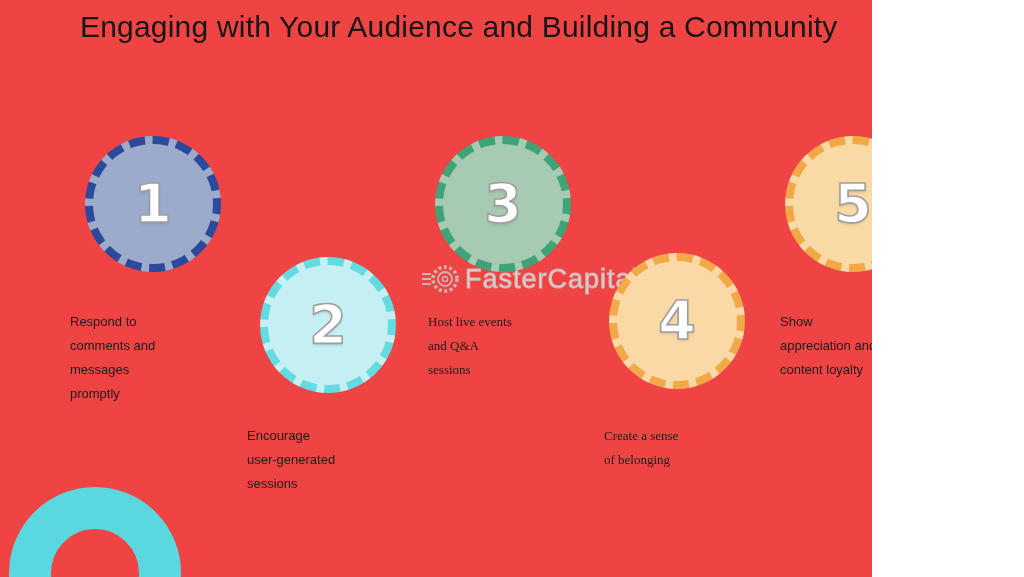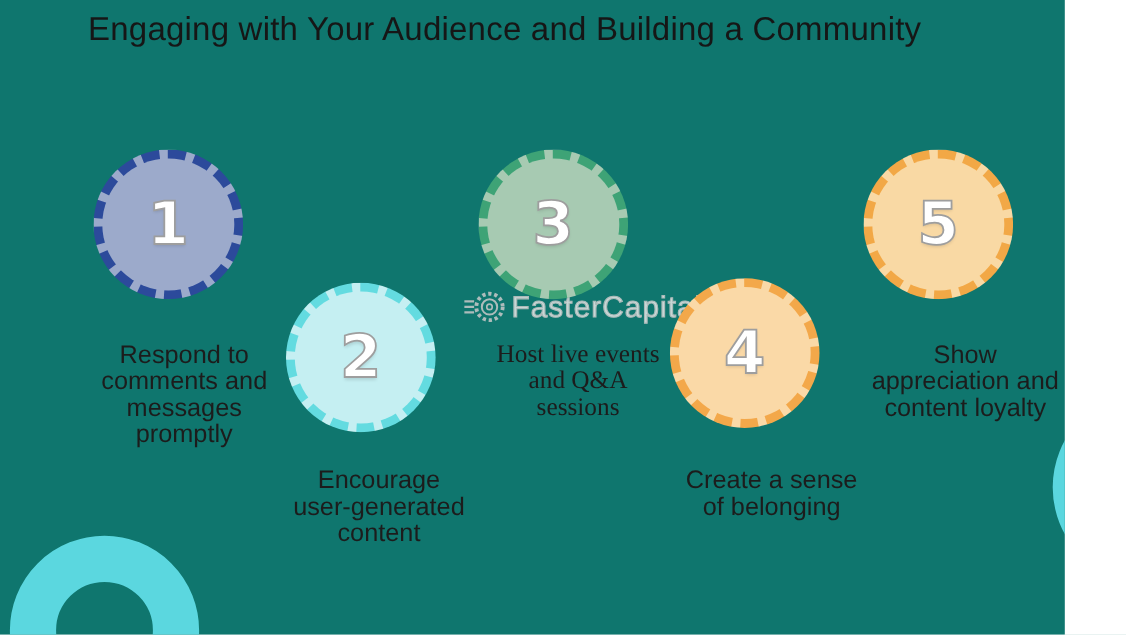--- a/index.html
+++ b/index.html
@@ -1,22 +1,21 @@
 <!DOCTYPE html>
 <html><head>
 <meta charset="utf-8">
 <style>
   html,body{margin:0;padding:0;background:#ffffff;}
   .canvas{
     position:relative;
-    width:968px;height:577px;
-    background:#0f766e;
+    width:872px;height:577px;
+    background:#ef4444;
     overflow:hidden;
     font-family:"Liberation Sans", sans-serif;
-    text-align:center;
   }
   .title{
     position:absolute;
     left:80px;top:10px;
     margin:0;
     font-size:30px;
     font-weight:400;
     letter-spacing:.2px;
     color:#161616;
     white-space:nowrap;
@@ -58,30 +57,30 @@
   }
   .c1{left:85px;top:136px;}
   .c2{left:260px;top:257px;}
   .c3{left:435px;top:136px;}
   .c4{left:609px;top:253px;}
   .c5{left:785px;top:136px;}
   
   .label{
     position:absolute;
     width:195px;
-    font-size:23px;
+    font-size:13px;
     line-height:24px;
     color:#1c1c1c;
     white-space:pre-line;
     z-index:2;
   }
   .l1{left:70px;top:310px;}
   .l2{left:247px;top:424px;}
   .l3{left:428px;top:310px;font-family:Liberation Serif, serif;}
-  .l4{left:604px;top:424px;}
+  .l4{left:604px;top:424px;font-family:Liberation Serif, serif;}
   .l5{left:780px;top:310px;}
   
   .donut{
     position:absolute;
     border-radius:50%;
     box-sizing:content-box;
     z-index:0;
   }
   .donut-left{
     left:9px;top:487px;
@@ -119,21 +118,21 @@
   <div class="label l1">Respond to
 comments and
 messages
 promptly</div>
 
   <div class="circle c2" style="--fill: #c5eff2; --border: #63dbe0;">
     <span class="num">2</span>
   </div>
   <div class="label l2">Encourage
 user-generated
-content</div>
+sessions</div>
 
   <div class="circle c3" style="--fill: #a7cab2; --border: #3ea376;">
     <span class="num">3</span>
   </div>
   <div class="label l3">Host live events
 and Q&amp;A
 sessions</div>
 
   <div class="circle c4" style="--fill: #fad9a7; --border: #f3a84a;">
     <span class="num">4</span>

